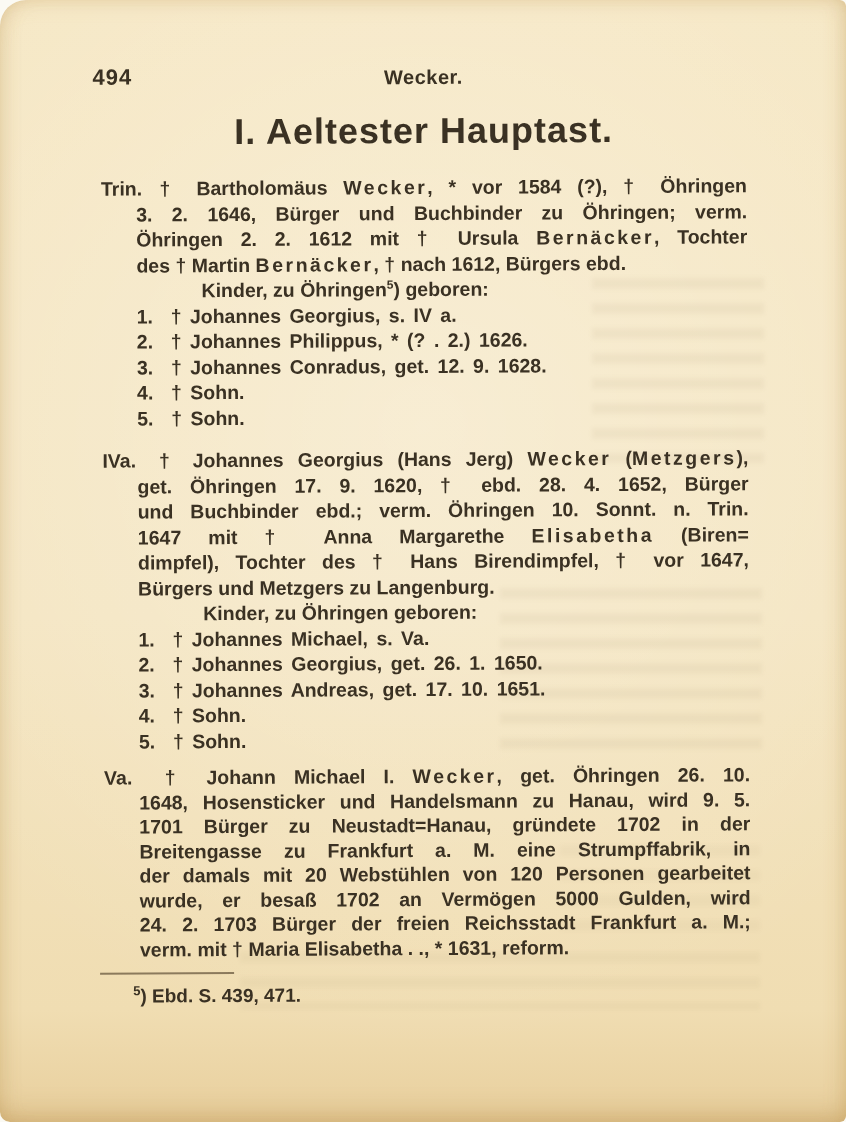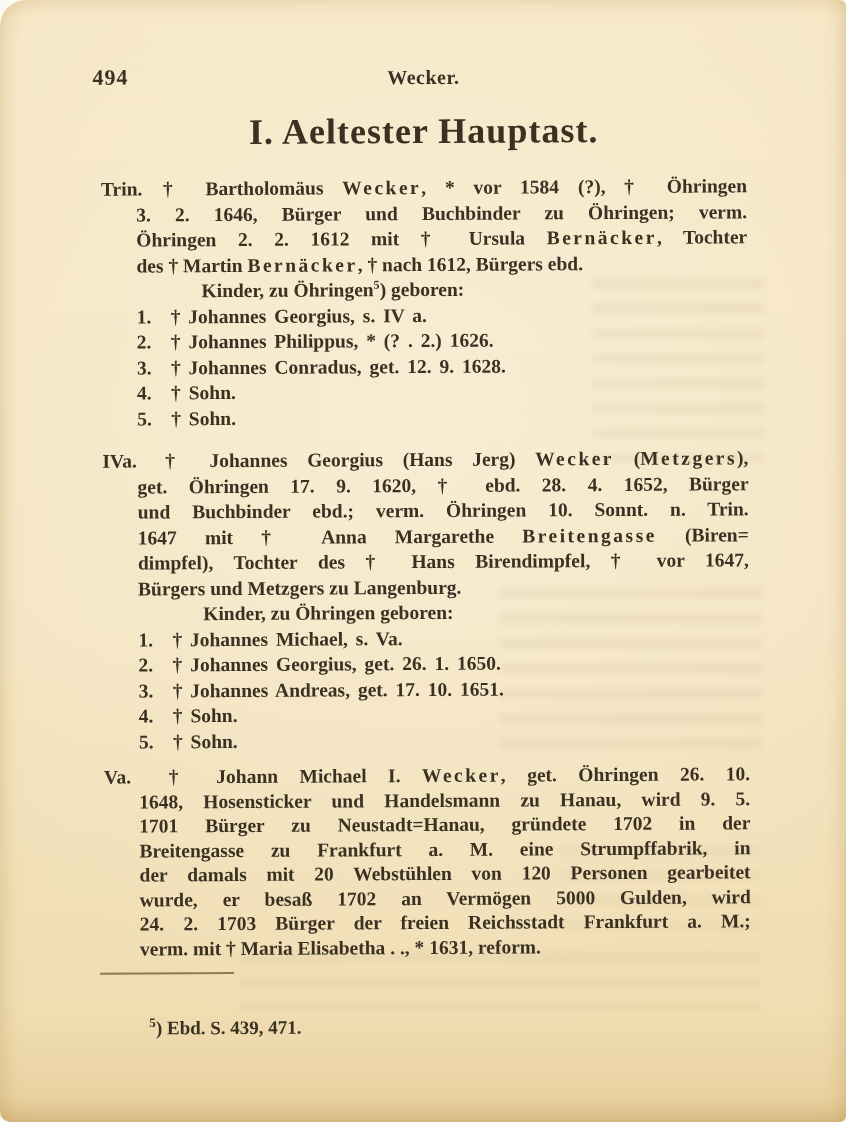--- a/index.html
+++ b/index.html
@@ -8,21 +8,21 @@
     position:absolute; inset:0;
     background:
       radial-gradient(120% 90% at 50% 38%, rgba(255,255,255,.28), rgba(255,255,255,0) 62%),
       linear-gradient(180deg, #f6e8c6 0%, #f4e5c1 55%, #f0ddb2 90%, #e8cf9d 100%);
     border-radius:26px 6px 6px 10px;
     box-shadow:
       inset 0 -14px 28px -10px rgba(170,125,55,.40),
       inset 0 12px 26px -16px rgba(190,150,80,.30),
       inset -12px 0 26px -16px rgba(190,150,80,.28),
       inset 12px 0 26px -16px rgba(190,150,80,.22);
-    font-family:Liberation Serif, serif;
+    font-family:Liberation Sans, sans-serif;
     color:#3a3123; font-weight:700;
   }
   .content{position:absolute; inset:0; transform:rotate(-0.3deg); transform-origin:423px 0;}
 
   .pagenum{position:absolute; left:92px; top:63px; font-size:22px; letter-spacing:1px;}
   .running{position:absolute; left:0; right:0; top:66px; text-align:center; font-size:20px; letter-spacing:.5px;}
   .title{position:absolute; left:0; right:0; top:110px; margin:0; text-align:center;
          font-size:36px; font-weight:700; letter-spacing:1px;}
 
   #entries{position:absolute; inset:0;}
@@ -37,21 +37,21 @@
   .plabel{display:inline-block; width:48px;}
   .sperr{letter-spacing:2.5px;}
 
   .kheading{margin-left:100px;}
   sup{font-size:12px; line-height:0;}
   .kitem{margin-left:35px; word-spacing:3px;}
   .knum{display:inline-block; width:34px; word-spacing:normal;}
 
   .fn-rule{position:absolute; left:95px; top:971px; width:134px; height:2px;
            background:rgba(84,68,45,.65);}
-  .footnote{position:absolute; left:144px; top:984px; font-size:19px;margin-top:32px;}
+  .footnote{position:absolute; left:128px; top:984px; font-size:19px;}
   .footnote sup{font-size:13px;}
 
   
   .ghost{position:absolute; filter:blur(2px); opacity:.5; pointer-events:none;
          background:repeating-linear-gradient(180deg,
             rgba(146,124,84,.14) 0 11px, rgba(146,124,84,0) 11px 25px);}
   .g1{left:592px; top:278px; width:172px; height:185px;}
   .g2{left:500px; top:588px; width:262px; height:175px;}
   .g3{left:560px; top:845px; width:200px; height:100px; opacity:.35;}
   .g4{left:240px; top:952px; width:520px; height:58px; opacity:.4;}
@@ -80,21 +80,21 @@
           <div class="kitem"><span class="knum">1.</span>† Johannes Georgius, s. IV a.</div>
           <div class="kitem"><span class="knum">2.</span>† Johannes Philippus, * (? . 2.) 1626.</div>
           <div class="kitem"><span class="knum">3.</span>† Johannes Conradus, get. 12. 9. 1628.</div>
           <div class="kitem"><span class="knum">4.</span>† Sohn.</div>
           <div class="kitem"><span class="knum">5.</span>† Sohn.</div>
         </div>
         <div class="entry e1">
           <div class="line first"><span class="plabel">IVa.</span>† Johannes Georgius (Hans Jerg) <span class="sperr">Wecker</span> (<span class="sperr">Metzgers</span>),</div>
           <div class="line cont">get. Öhringen 17. 9. 1620, † ebd. 28. 4. 1652, Bürger</div>
           <div class="line cont">und Buchbinder ebd.; verm. Öhringen 10. Sonnt. n. Trin.</div>
-          <div class="line cont">1647 mit † Anna Margarethe <span class="sperr">Breitengasse</span> (Biren=</div>
+          <div class="line cont">1647 mit † Anna Margarethe <span class="sperr">Elisabetha</span> (Biren=</div>
           <div class="line cont">dimpfel), Tochter des † Hans Birendimpfel, † vor 1647,</div>
           <div class="line cont lastline">Bürgers und Metzgers zu Langenburg.</div>
           <div class="kheading">Kinder, zu Öhringen geboren:</div>
           <div class="kitem"><span class="knum">1.</span>† Johannes Michael, s. Va.</div>
           <div class="kitem"><span class="knum">2.</span>† Johannes Georgius, get. 26. 1. 1650.</div>
           <div class="kitem"><span class="knum">3.</span>† Johannes Andreas, get. 17. 10. 1651.</div>
           <div class="kitem"><span class="knum">4.</span>† Sohn.</div>
           <div class="kitem"><span class="knum">5.</span>† Sohn.</div>
         </div>
         <div class="entry e2">

